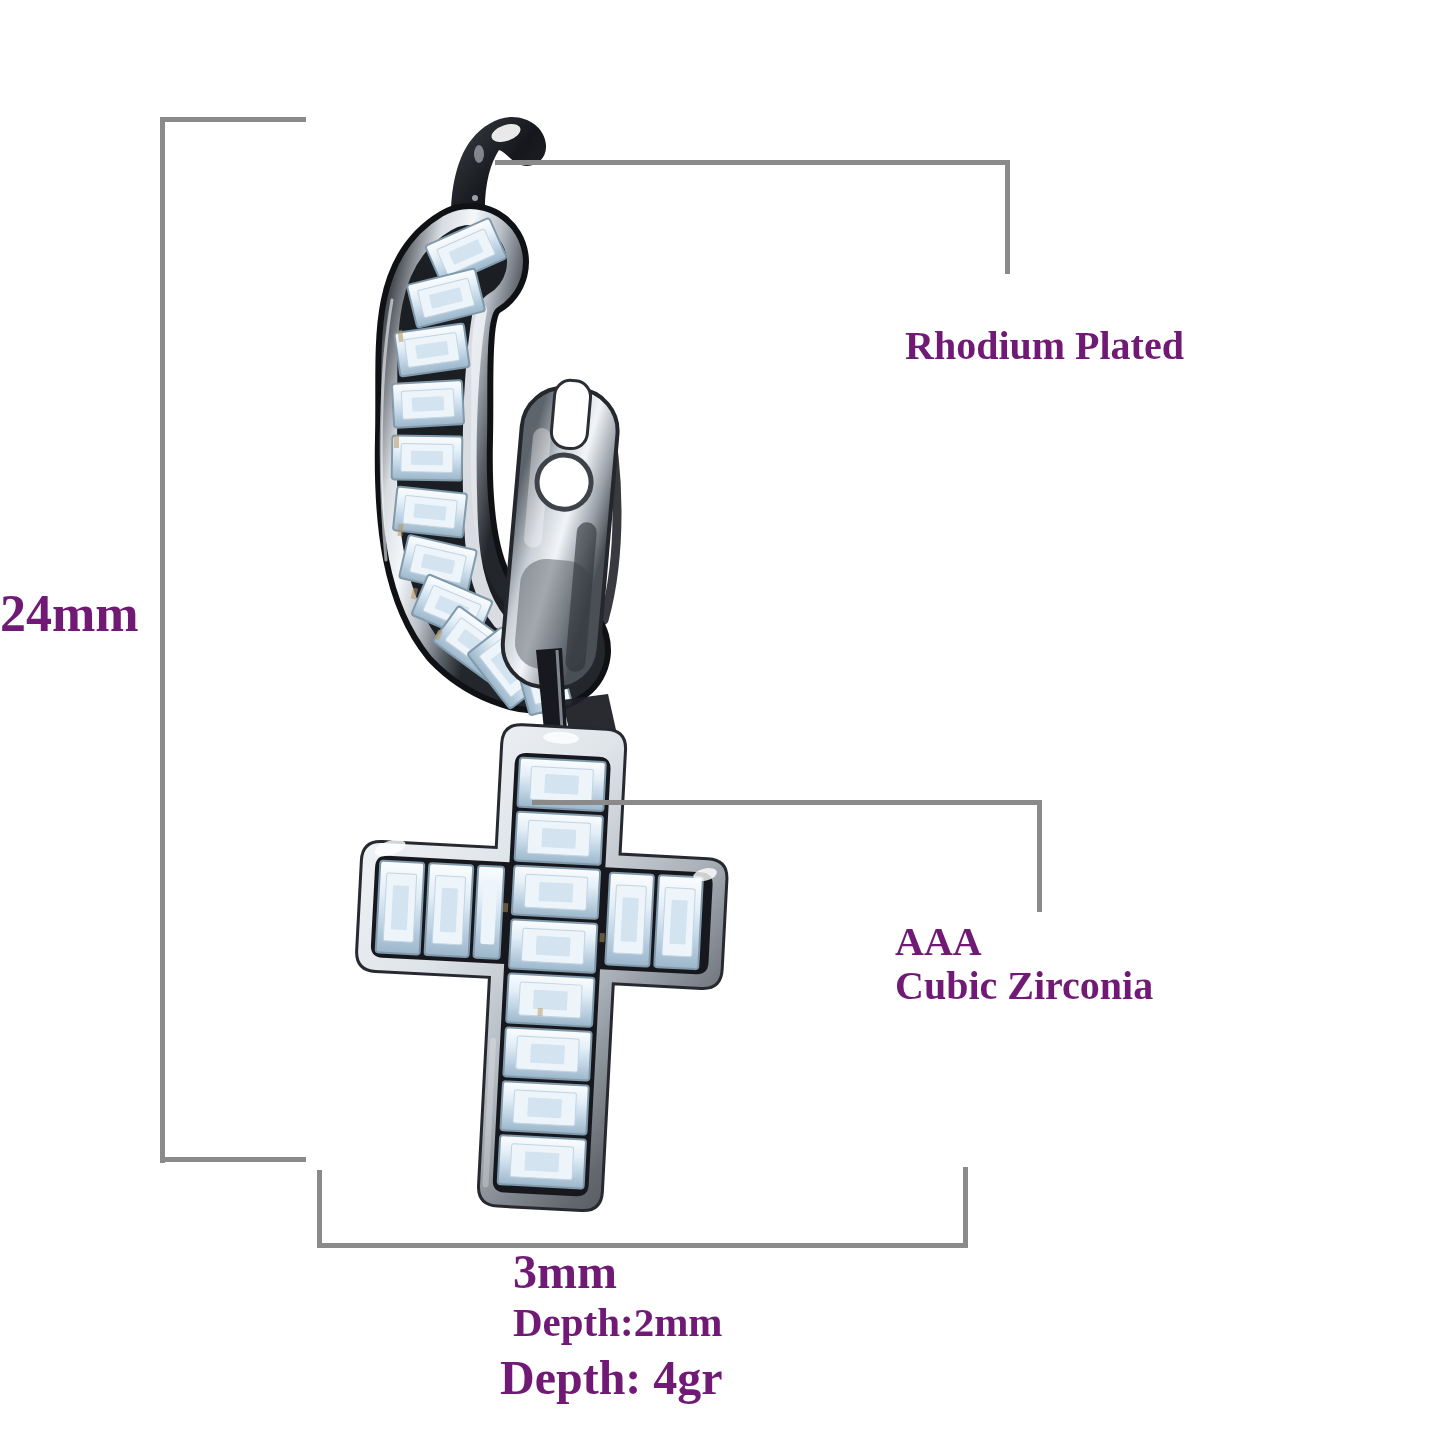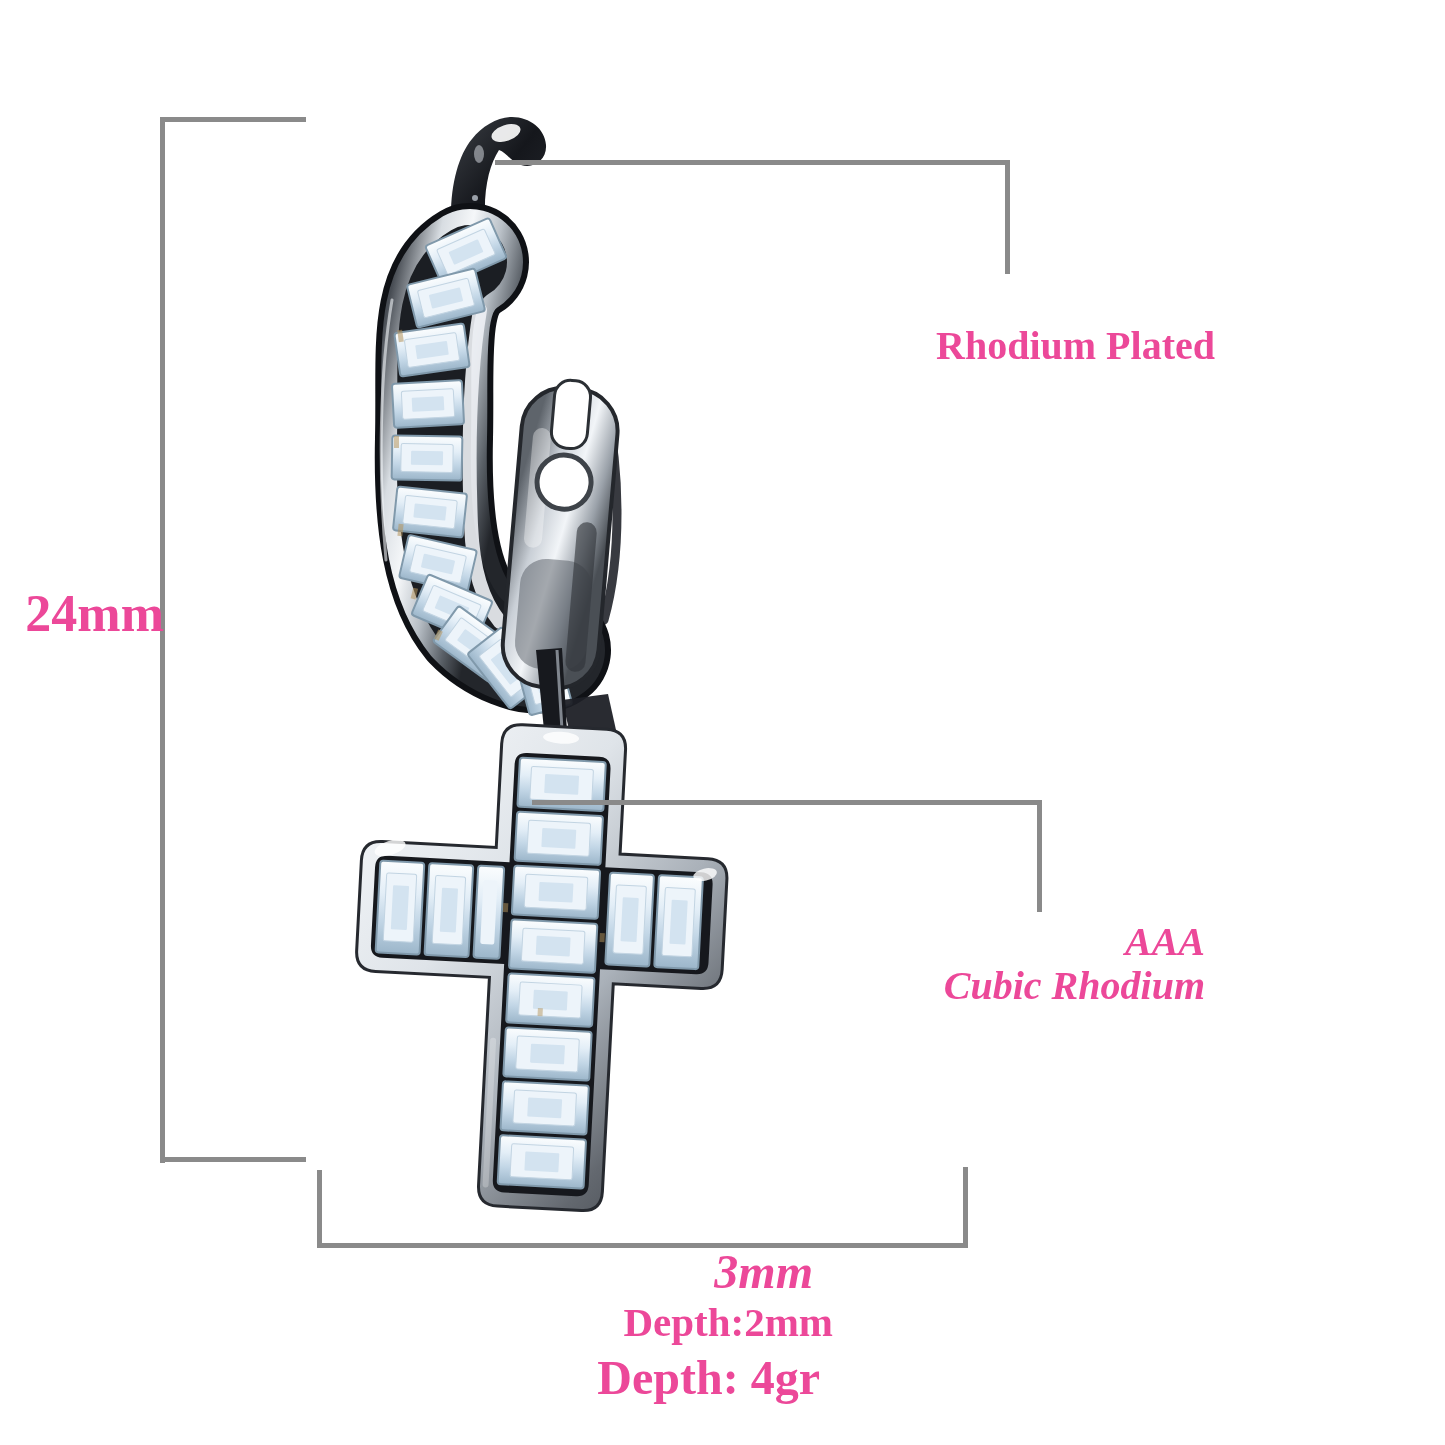--- a/index.html
+++ b/index.html
@@ -7,29 +7,29 @@
   .canvas{
     position:relative;
     width:1445px;height:1445px;
     background:#ffffff;
     overflow:hidden;
     font-family:"Liberation Serif","DejaVu Serif",serif;
   }
   .ann-line{position:absolute;background:#8a8a8a;}
   .dim-label{
     position:absolute;
-    color:#ec4899;
+    color:#701a75;
     font-weight:bold;
-    text-align:right;
+    text-align:left;
     white-space:nowrap;
   }
   #lbl-24mm{left:0px;top:584px;width:164px;font-size:52px;}
   #lbl-rhodium{left:905px;top:322px;width:310px;font-size:40px;}
-  #lbl-stone{left:895px;top:920px;width:310px;font-size:40px;line-height:1.1;font-style:italic;}
-  #lbl-3mm{left:513px;top:1244px;width:300px;font-size:48px;font-style:italic;}
+  #lbl-stone{left:895px;top:920px;width:310px;font-size:40px;line-height:1.1;}
+  #lbl-3mm{left:513px;top:1244px;width:300px;font-size:48px;}
   #lbl-depth{left:513px;top:1298px;width:320px;font-size:41px;}
   #lbl-weight{left:500px;top:1350px;width:320px;font-size:48px;}
   svg{position:absolute;left:0;top:0;}
 </style>
 </head>
 <body>
 
 <div class="canvas">
 
   <svg width="1445" height="1445" viewBox="0 0 1445 1445" aria-hidden="true">
@@ -272,19 +272,19 @@
   <div class="dim-label" id="lbl-3mm">3mm</div>
 
   <div class="ann-line" style="left:495px;top:160px;width:515px;height:5px;"></div>
   <div class="ann-line" style="left:1005px;top:160px;width:5px;height:114px;"></div>
   <div class="dim-label" id="lbl-rhodium">Rhodium Plated</div>
 
   <div class="ann-line" style="left:532px;top:800px;width:510px;height:5px;"></div>
   <div class="ann-line" style="left:1037px;top:800px;width:5px;height:112px;"></div>
   <div class="dim-label" id="lbl-stone">
     <div>AAA</div>
-    <div>Cubic Rhodium</div>
+    <div>Cubic Zirconia</div>
   </div>
 
   <div class="dim-label" id="lbl-depth">Depth:2mm</div>
   <div class="dim-label" id="lbl-weight">Depth: 4gr</div>
 
 </div>
 
 </body></html>

